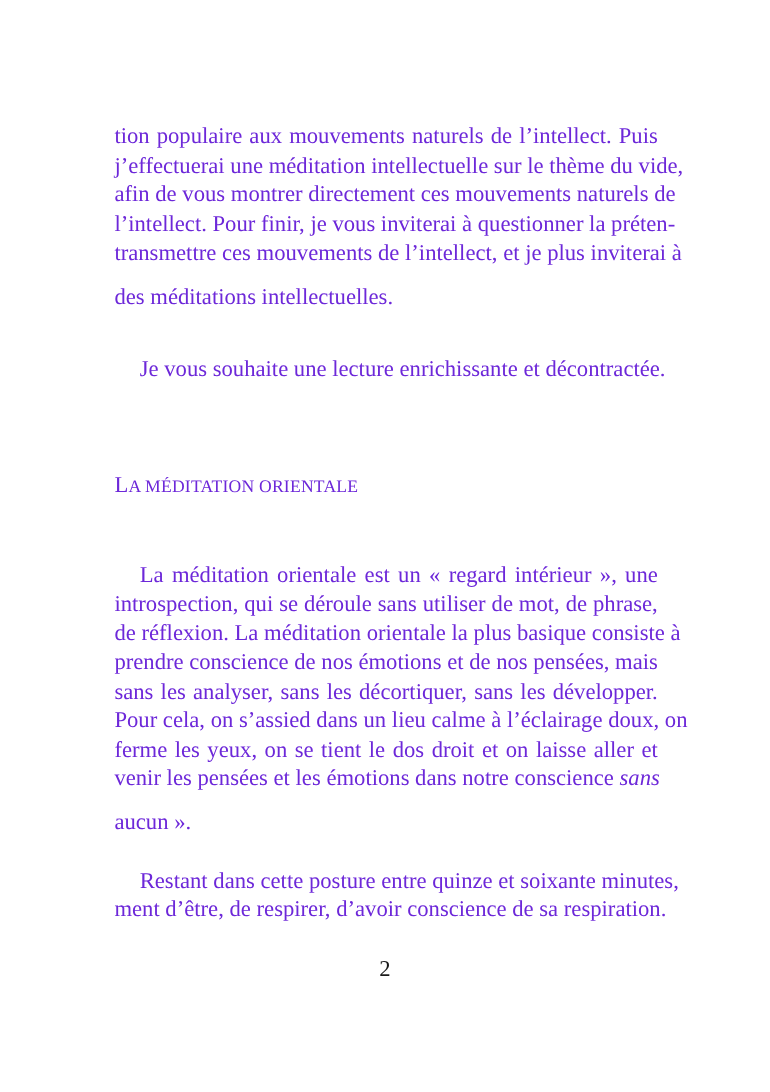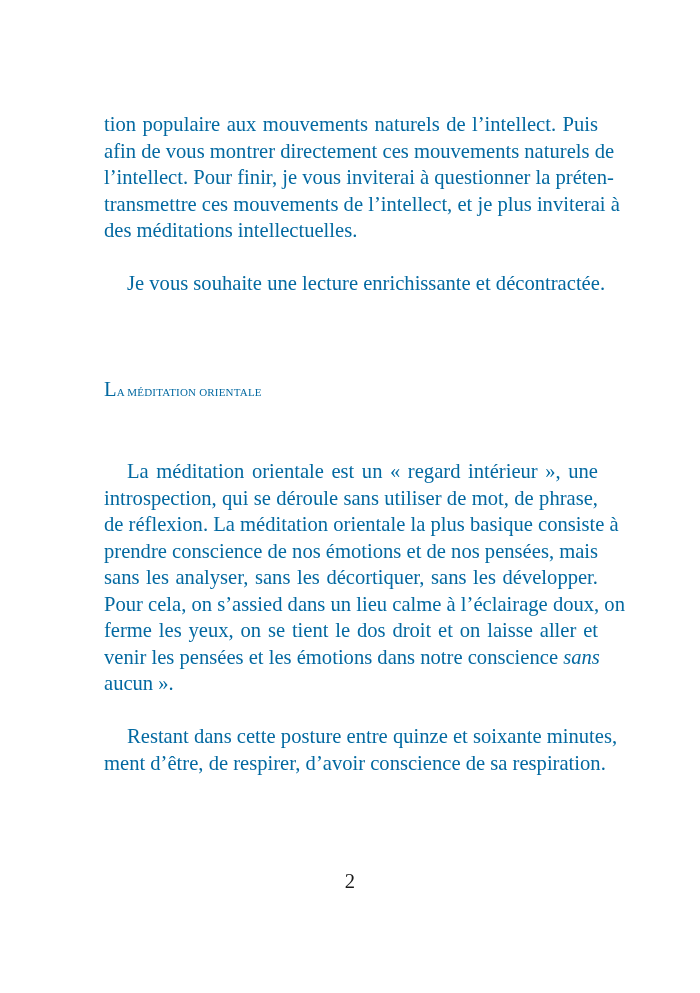--- a/index.html
+++ b/index.html
@@ -1,34 +1,35 @@
 <!DOCTYPE html>
 <html><head>
 <meta charset="utf-8">
 <style>
   html, body { margin: 0; padding: 0; background: #ffffff; }
   body { width: 700px; height: 993px; position: relative; overflow: hidden; }
   .page { position: absolute; left: 104px; top: 111px; width: 494px;
     font-family: "Liberation Serif", "DejaVu Serif", serif; font-size: 20.6px;
-    line-height: 26.5px; color: #0369a1; }
+    line-height: 26.5px; color: #6d28d9; }
   .gap { height: 26.5px; }
   .heading { margin: 0; font-size: 20.6px; letter-spacing: 0.2px; }
-  .heading .sc { font-size: 11px; }
+  .heading .sc { font-size: 16px; }
   .line { display: block; text-align: justify; text-align-last: justify; white-space: nowrap; }
-  .line.last { text-align-last: left; }
+  .line.last { text-align-last: left; margin-top: 13px; }
   .pageno { position: absolute; top: 870px; left: 0; width: 700px; text-align: center;
     font-family: "Liberation Serif", "DejaVu Serif", serif; font-size: 20.6px; color: #1a1a1a; }
   em { font-style: italic; }
 </style>
 </head>
 <body>
 
 <div class="page">
   <div>
     <span class="line">tion populaire aux mouvements naturels de l’intellect. Puis</span>
+    <span class="line">j’effectuerai une méditation intellectuelle sur le thème du vide,</span>
     <span class="line">afin de vous montrer directement ces mouvements naturels de</span>
     <span class="line">l’intellect. Pour finir, je vous inviterai à questionner la préten-</span>
     <span class="line">transmettre ces mouvements de l’intellect, et je plus inviterai à</span>
     <span class="line last">des méditations intellectuelles.</span>
   </div>
   <div class="gap"></div>
   <div style="padding-left:23px;">
     <span class="line last">Je vous souhaite une lecture enrichissante et décontractée.</span>
   </div>
 

